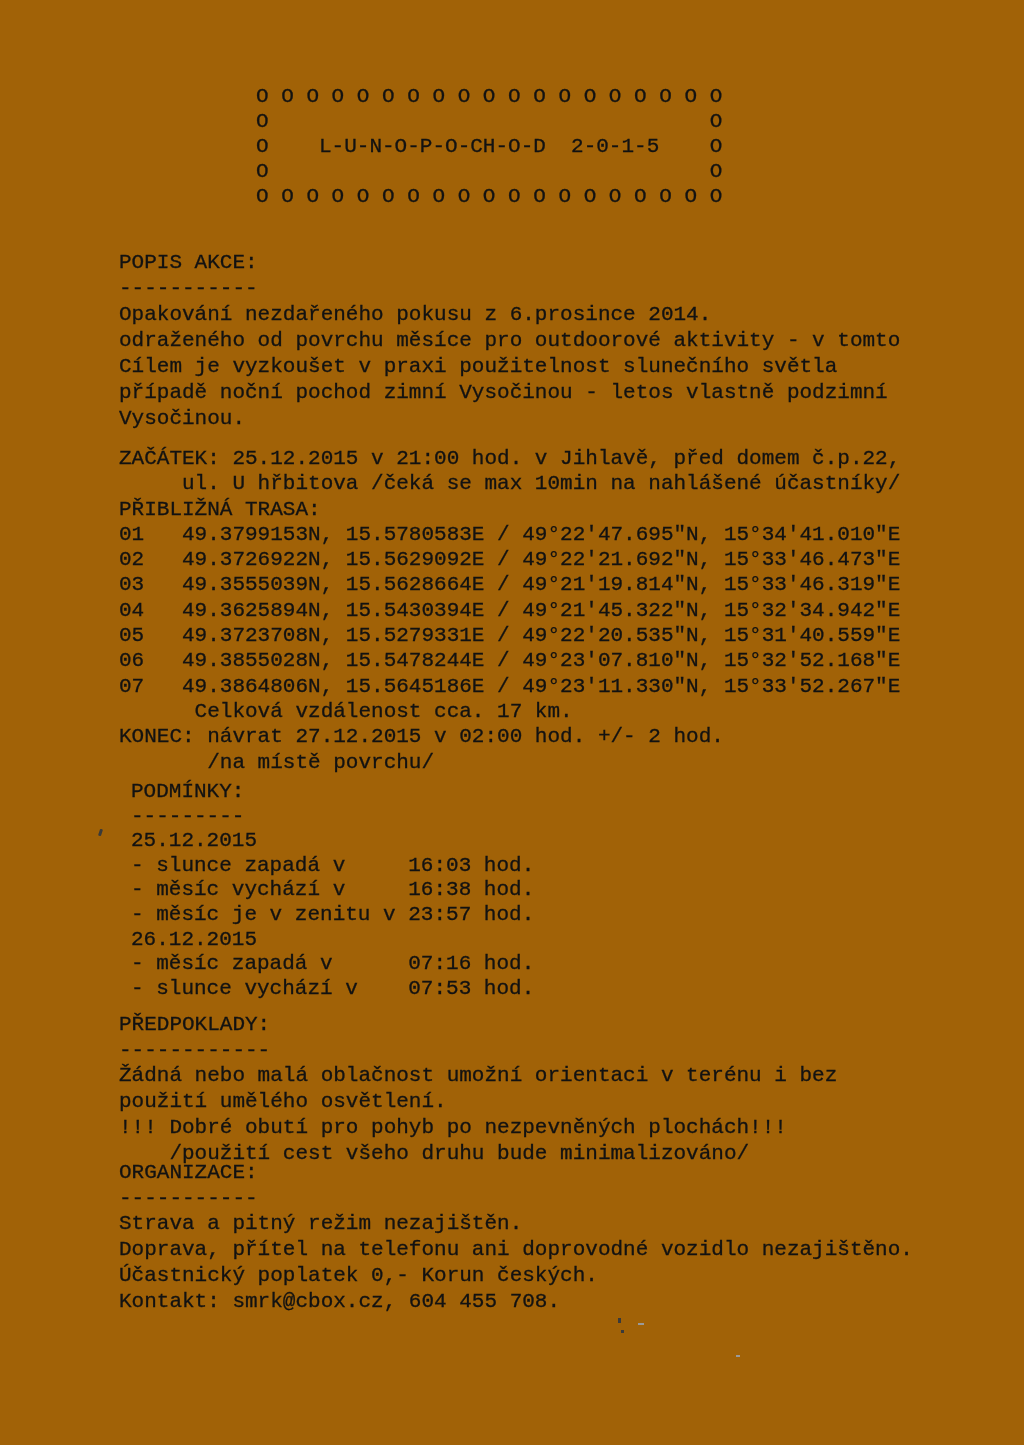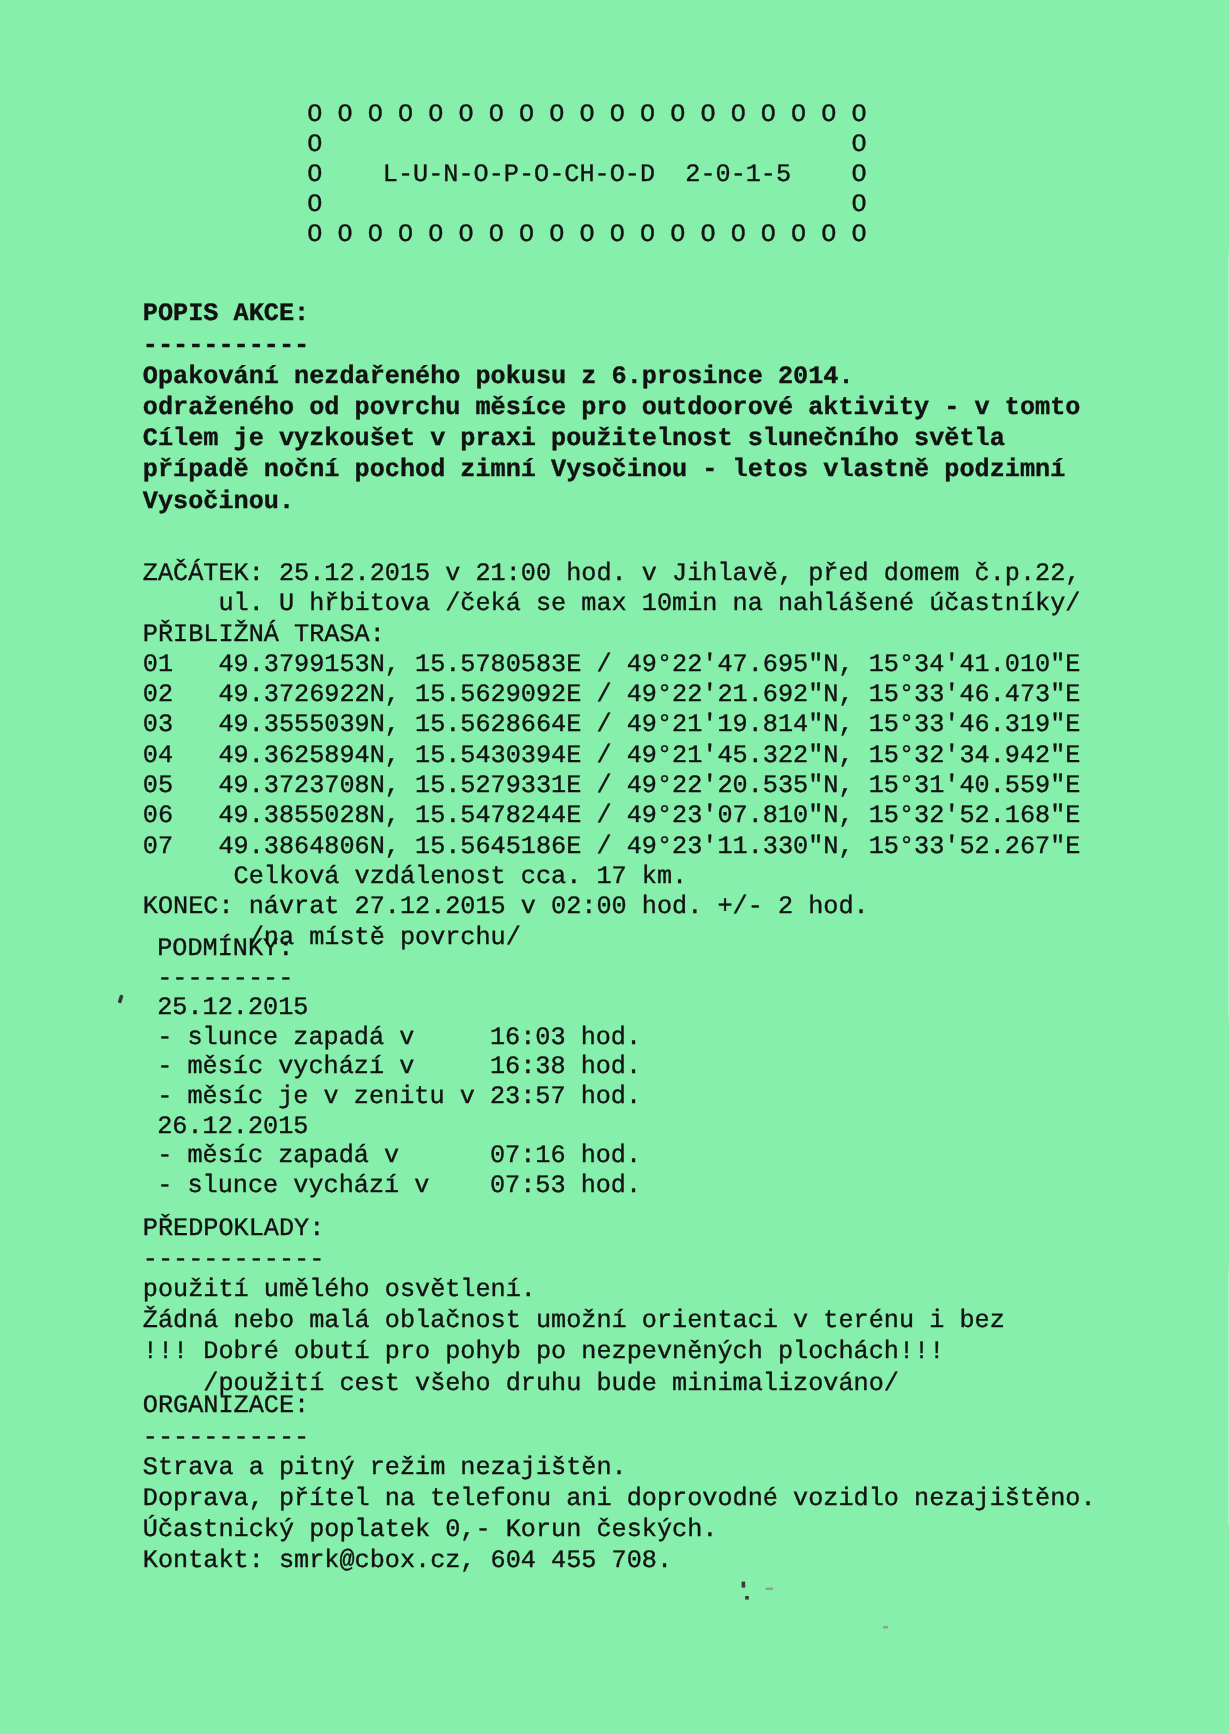--- a/index.html
+++ b/index.html
@@ -1,29 +1,29 @@
 <!DOCTYPE html>
 <html><head>
 <meta charset="utf-8">
 <style>
   html, body { margin: 0; padding: 0; background: #ffffff; }
   .page {
     position: relative;
     width: 1024px;
     height: 1445px;
-    background: #86efac;
+    background: #a16207;
     font-family: "Liberation Mono", "DejaVu Sans Mono", monospace;
     color: #121212;
     overflow: hidden;
   }
   .block { position: absolute; font-size: 21px; }
   .ln { white-space: pre; -webkit-text-stroke: 0.3px #121212; }
   .header-box { left: 256px; top: 84px; line-height: 25px; }
-  .sec-popis { left: 119px; top: 250px; line-height: 26px; font-weight: bold; }
-  .sec-zacatek { left: 119px; top: 466px; line-height: 25.3px; }
+  .sec-popis { left: 119px; top: 250px; line-height: 26px; }
+  .sec-zacatek { left: 119px; top: 446px; line-height: 25.3px; }
   .sec-podminky { left: 131px; top: 780px; line-height: 24.6px; }
   .sec-predpoklady { left: 119px; top: 1012px; line-height: 25.7px; }
   .sec-organizace { left: 119px; top: 1160px; line-height: 25.7px; }
   .artifact { position: absolute; background: #3a3a3a; }
   .artifact.light { background: #9a9a9a; }
   .tick { width: 3px; height: 7px; transform: rotate(18deg); border-radius: 1px; }
   .dot-a { width: 3px; height: 5px; left: 618px; top: 1318px; }
   .dot-b { width: 3px; height: 3px; left: 621px; top: 1330px; }
   .dash-a { width: 6px; height: 2px; left: 638px; top: 1323px; }
   .dot-c { width: 4px; height: 2px; left: 736px; top: 1355px; }
@@ -75,22 +75,22 @@
     <div class="ln">- měsíc vychází v     16:38 hod.</div>
     <div class="ln">- měsíc je v zenitu v 23:57 hod.</div>
     <div class="ln">26.12.2015</div>
     <div class="ln">- měsíc zapadá v      07:16 hod.</div>
     <div class="ln">- slunce vychází v    07:53 hod.</div>
   </div>
 
   <div class="block sec-predpoklady">
     <div class="ln">PŘEDPOKLADY:</div>
     <div class="ln">------------</div>
+    <div class="ln">Žádná nebo malá oblačnost umožní orientaci v terénu i bez</div>
     <div class="ln">použití umělého osvětlení.</div>
-    <div class="ln">Žádná nebo malá oblačnost umožní orientaci v terénu i bez</div>
     <div class="ln">!!! Dobré obutí pro pohyb po nezpevněných plochách!!!</div>
     <div class="ln">    /použití cest všeho druhu bude minimalizováno/</div>
   </div>
 
   <div class="block sec-organizace">
     <div class="ln">ORGANIZACE:</div>
     <div class="ln">-----------</div>
     <div class="ln">Strava a pitný režim nezajištěn.</div>
     <div class="ln">Doprava, přítel na telefonu ani doprovodné vozidlo nezajištěno.</div>
     <div class="ln">Účastnický poplatek 0,- Korun českých.</div>

